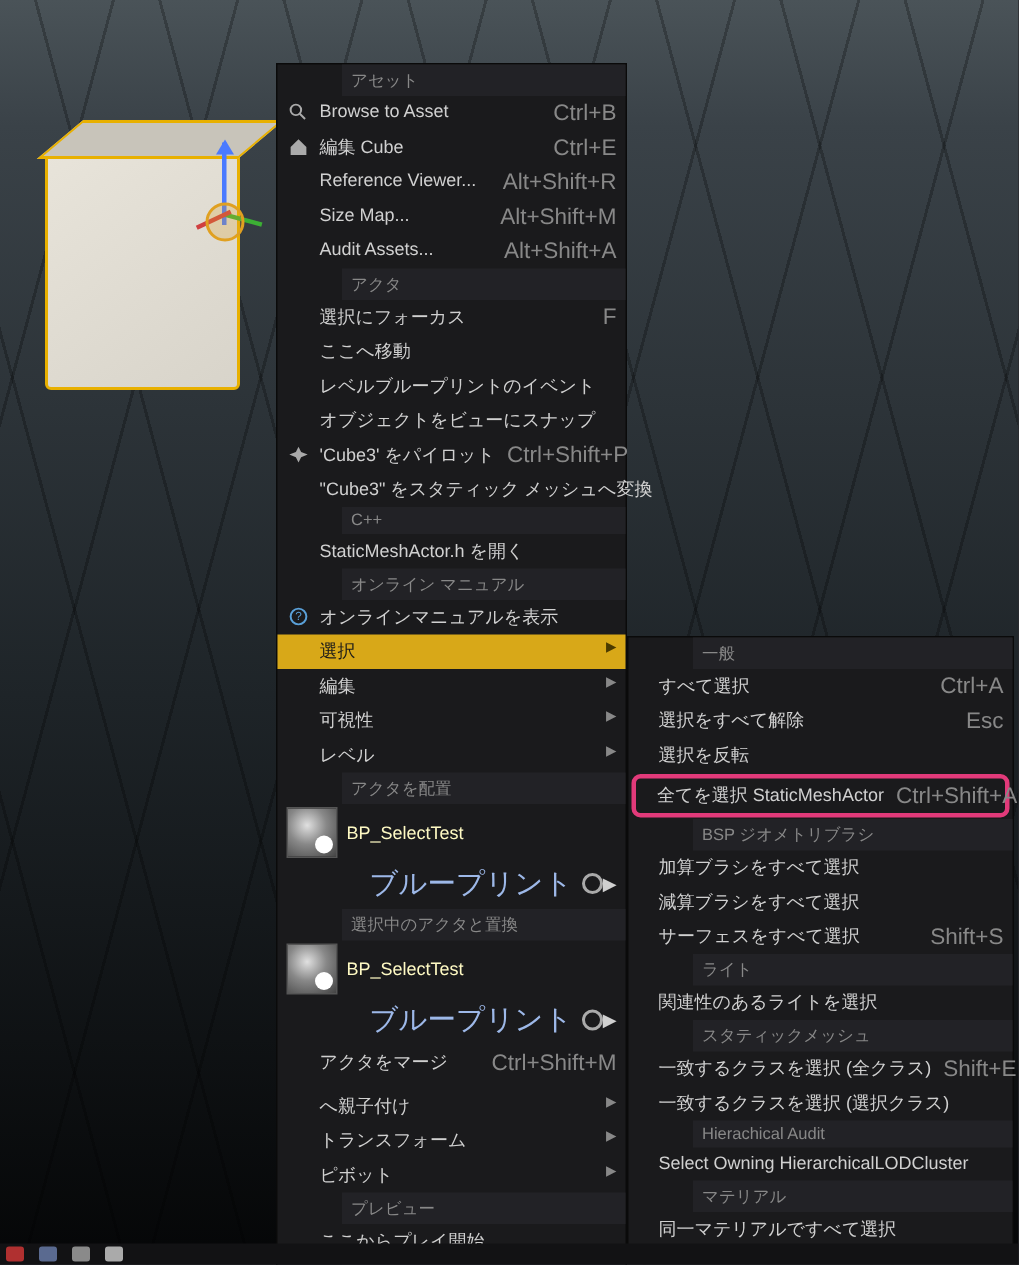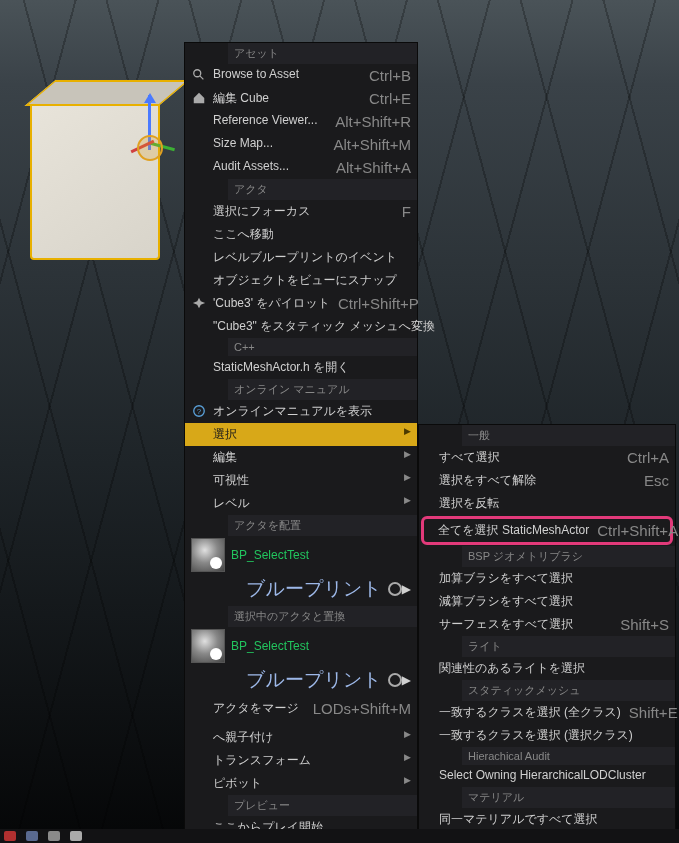--- a/index.html
+++ b/index.html
@@ -116,21 +116,21 @@
 .thumb::after {
   content:"";
   position:absolute;
   right:2px; bottom:2px;
   width:12px; height:12px;
   background:#fff;
   border-radius:50%;
 }
 .bp-label {
   flex: 1;
-  color: #22c55e;
+  color: #fef9c3;
 }
 .bp-pill {
   display: flex;
   align-items: center;
   padding: 2px 6px 4px 6px;
 }
 .bp-pill .pill-text {
   flex: 1;
   text-align: right;
   color: #9db8e8;
@@ -303,21 +303,21 @@
     <span class="bp-label">BP_SelectTest</span>
   </div>
   <div class="bp-pill">
     <span class="pill-text">ブループリント</span>
     <span class="circle"></span>
     <span class="arrow">▶</span>
   </div>
   <div class="menu-item">
     <span class="icon"></span>
     <span class="label">アクタをマージ</span>
-    <span class="shortcut">LODs+Shift+M</span>
+    <span class="shortcut">Ctrl+Shift+M</span>
   </div>
 
   <div style="height:6px"></div>
   <div class="menu-item">
     <span class="icon"></span>
     <span class="label">へ親子付け</span>
     <span class="arrow">▶</span>
   </div>
   <div class="menu-item">
     <span class="icon"></span>

